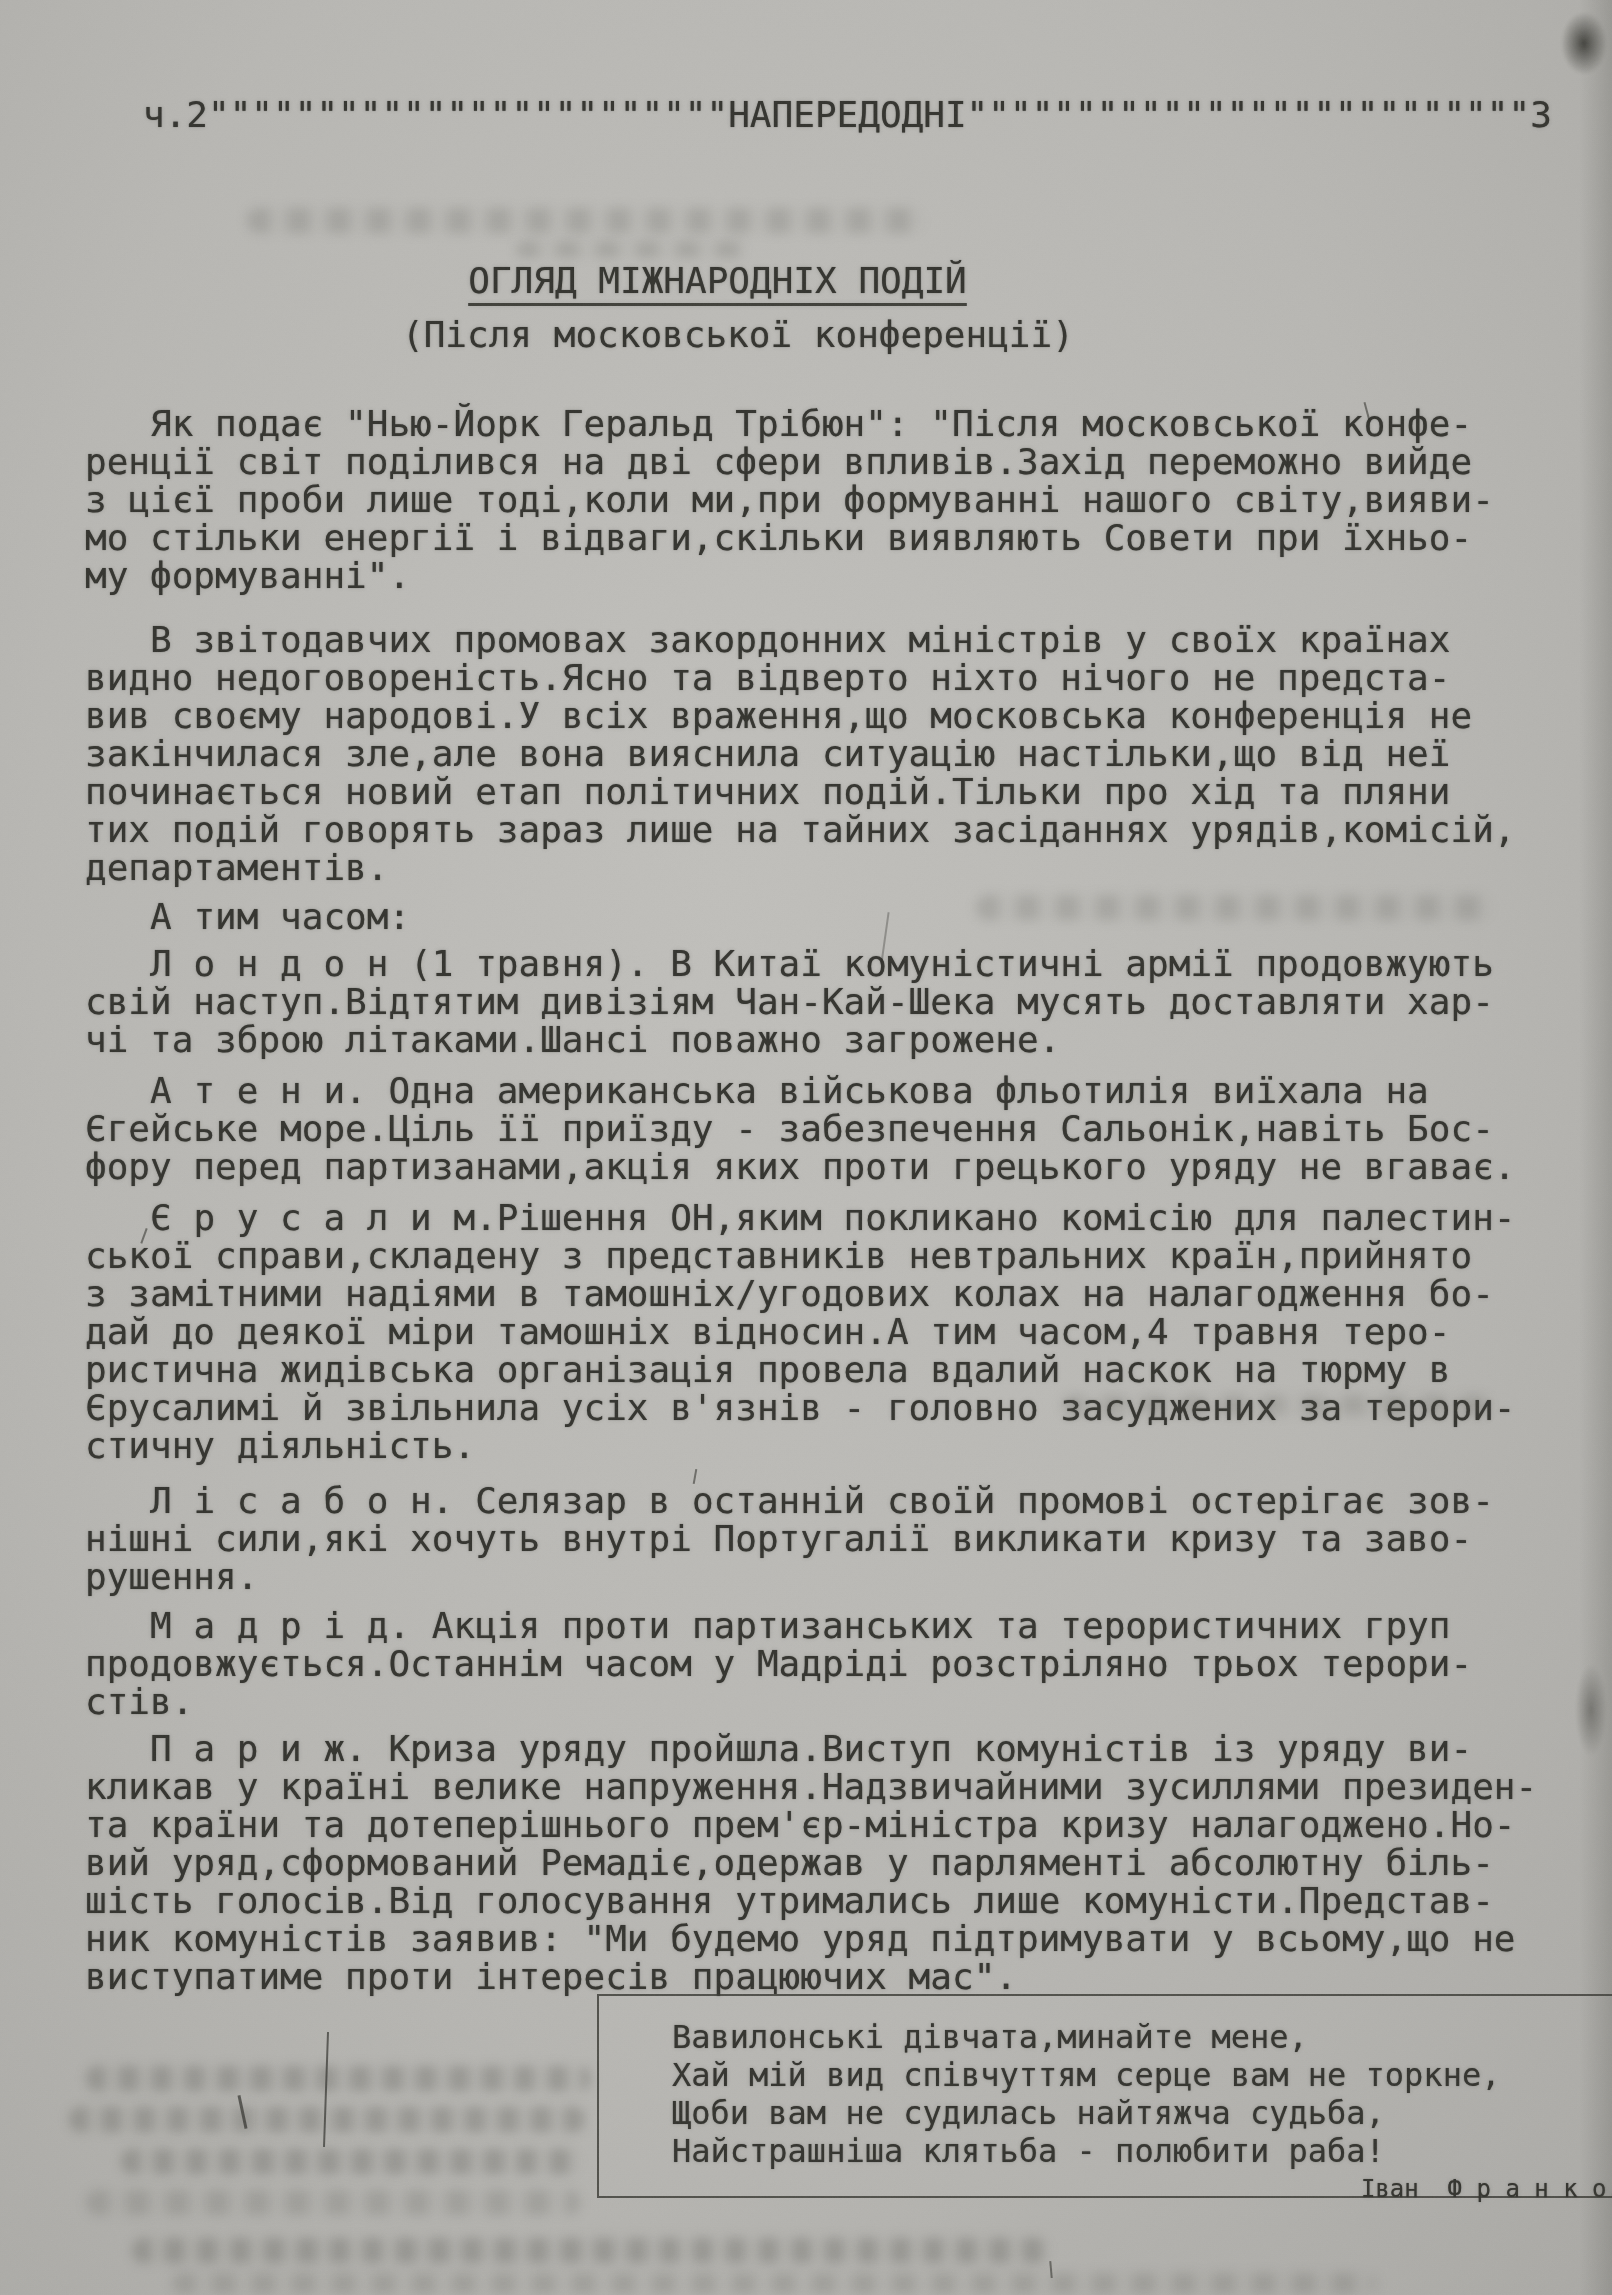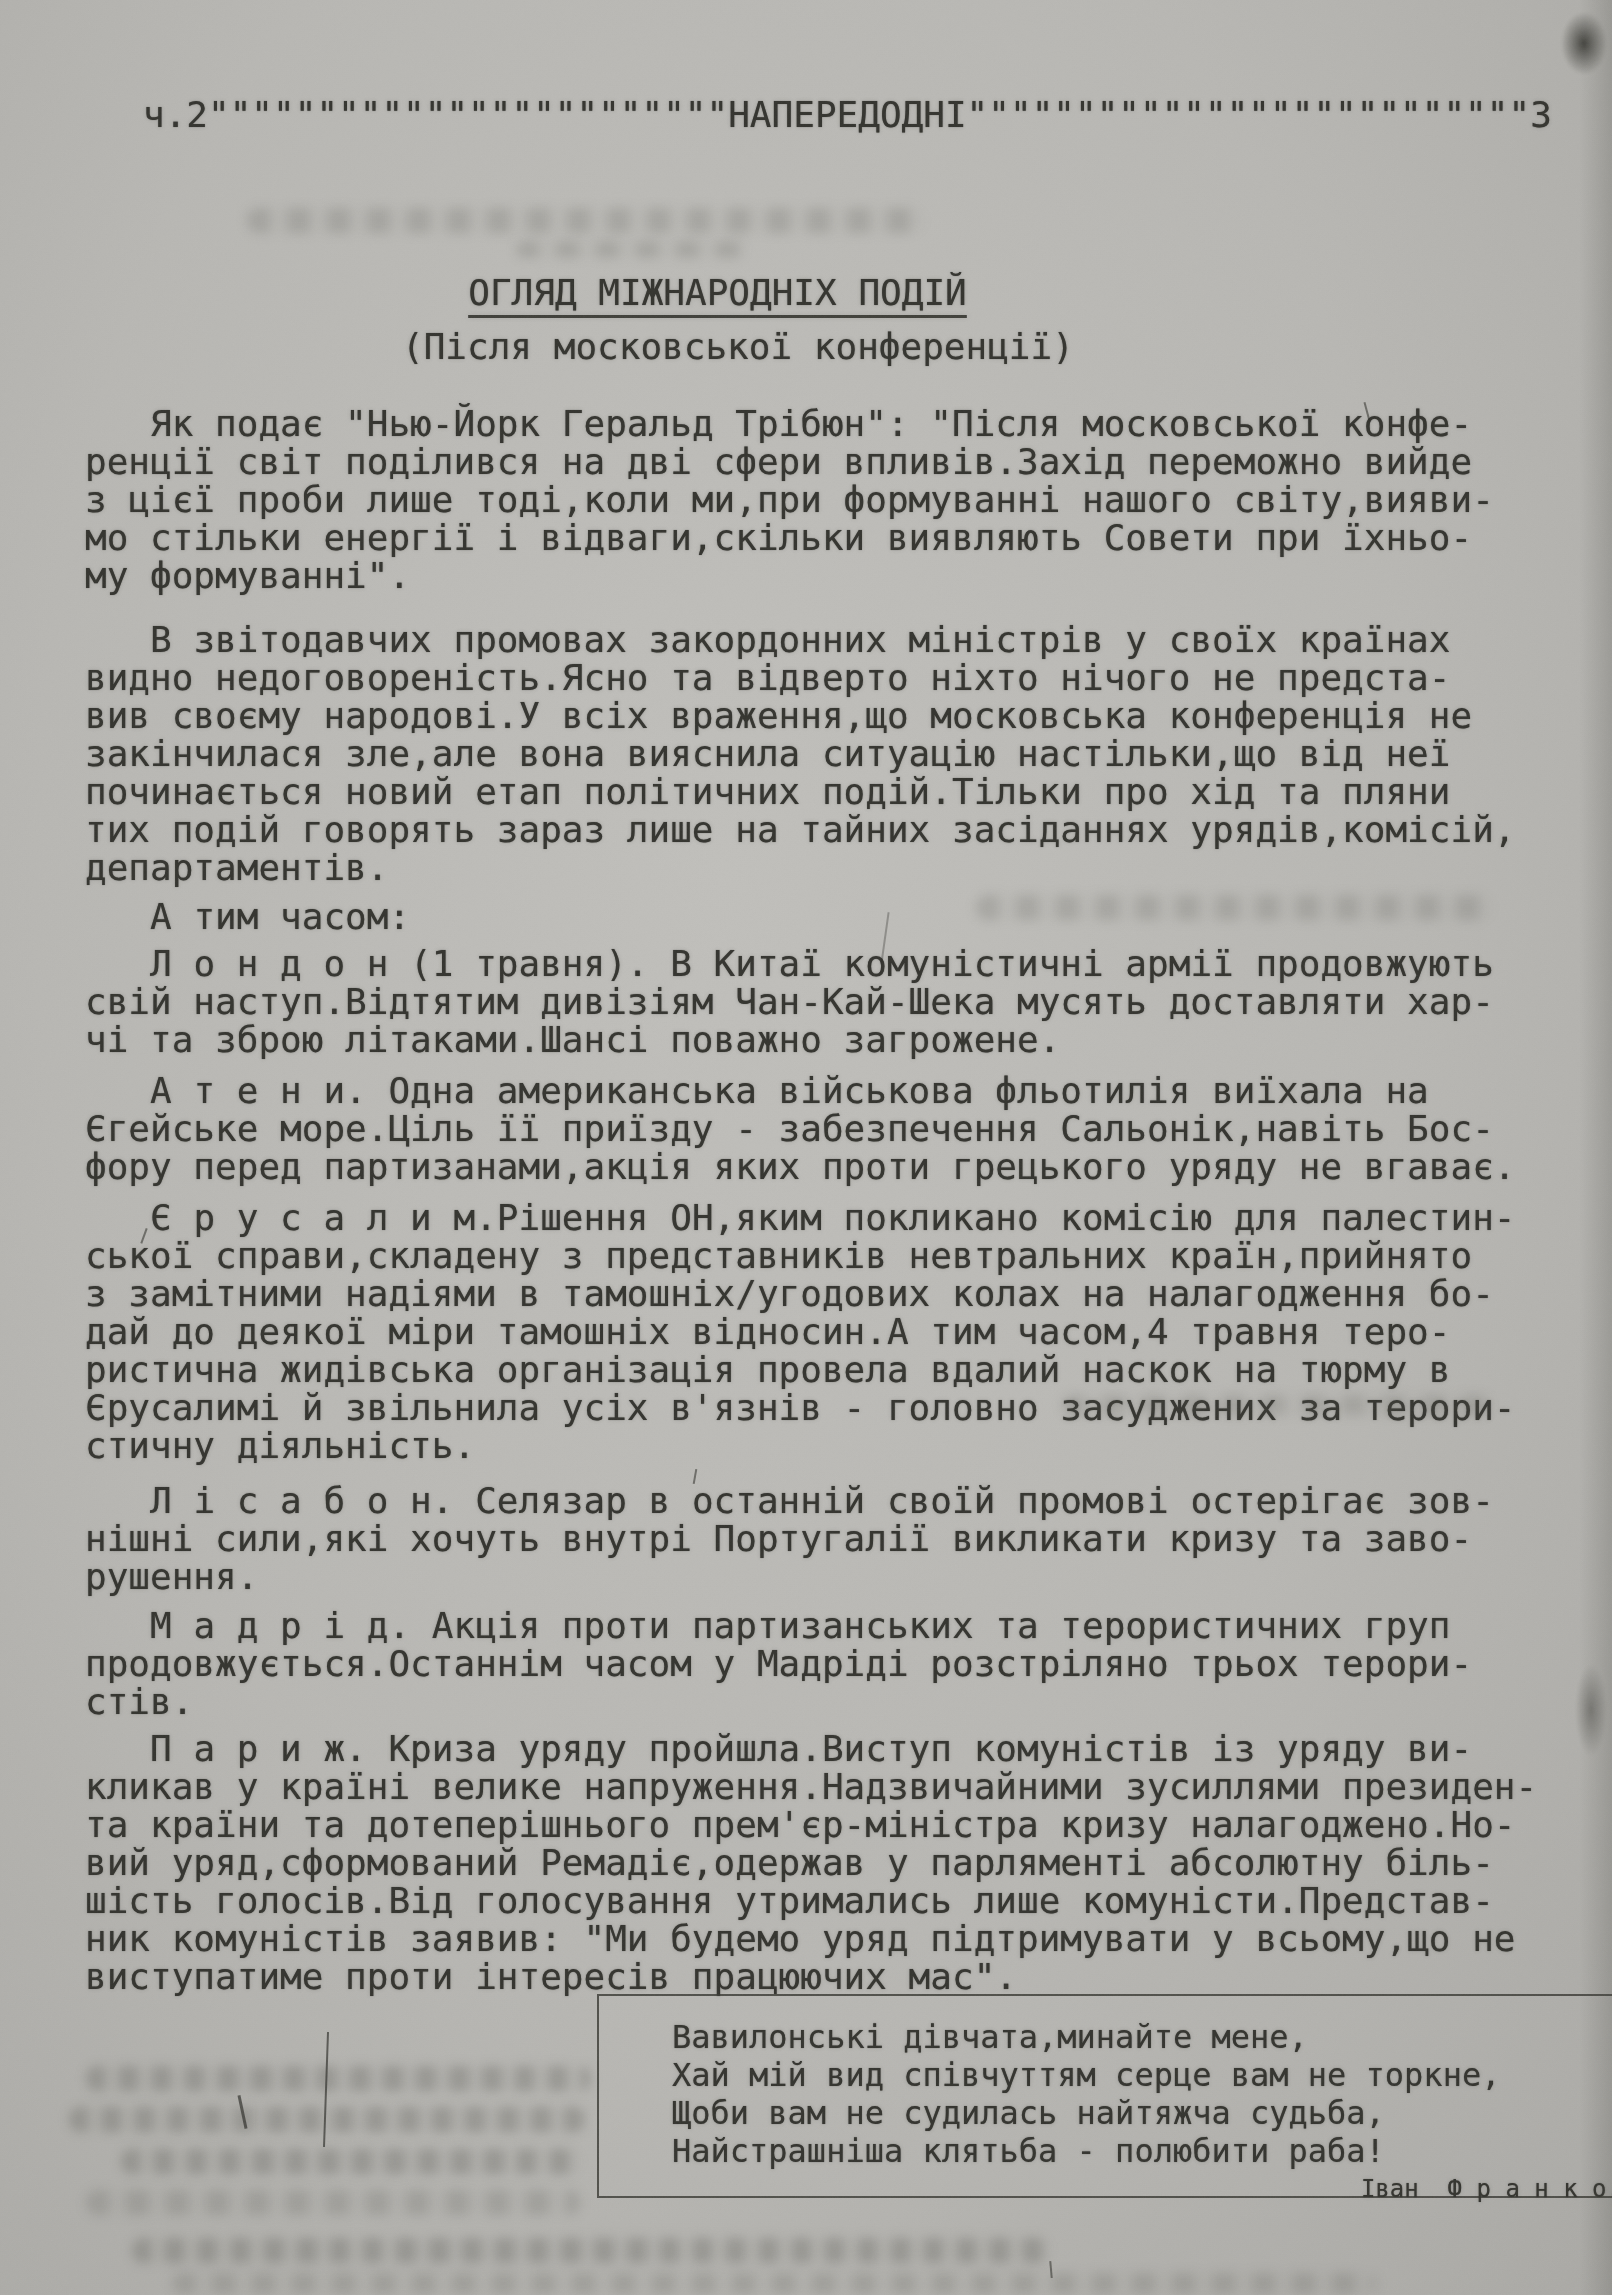--- a/index.html
+++ b/index.html
@@ -16,21 +16,21 @@
     color:#34342f;
     text-shadow:0 0 1.1px rgba(47,47,43,.6), 0 0 4px rgba(47,47,43,.16);
     filter:blur(0.3px);
   }
   .page-header{
     position:absolute;left:143px;top:96px;
     font-size:36px;line-height:38px;white-space:pre;
     letter-spacing:0;
   }
   .title-wrap{
-    position:absolute;left:402px;top:274px;width:631px;
+    position:absolute;left:402px;top:262px;width:631px;
     text-align:center;font-size:36px;line-height:38px;
   }
   .doc-title{
     display:inline-block;
     text-decoration:underline;
     text-decoration-thickness:2.9px;
     text-underline-offset:10.3px;
     text-decoration-color:rgba(52,52,47,.75);
   }
   .doc-subtitle{margin-top:16px;white-space:pre;}

